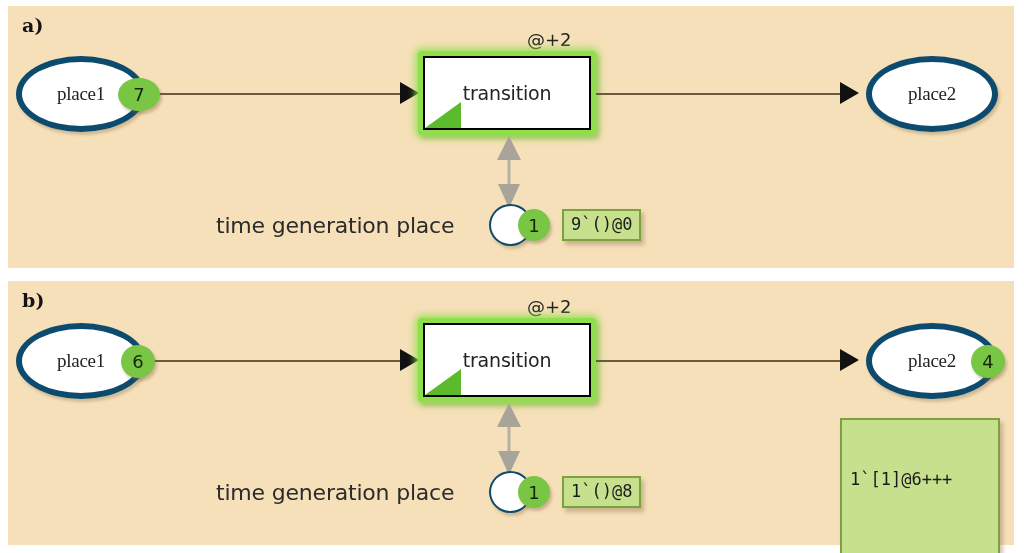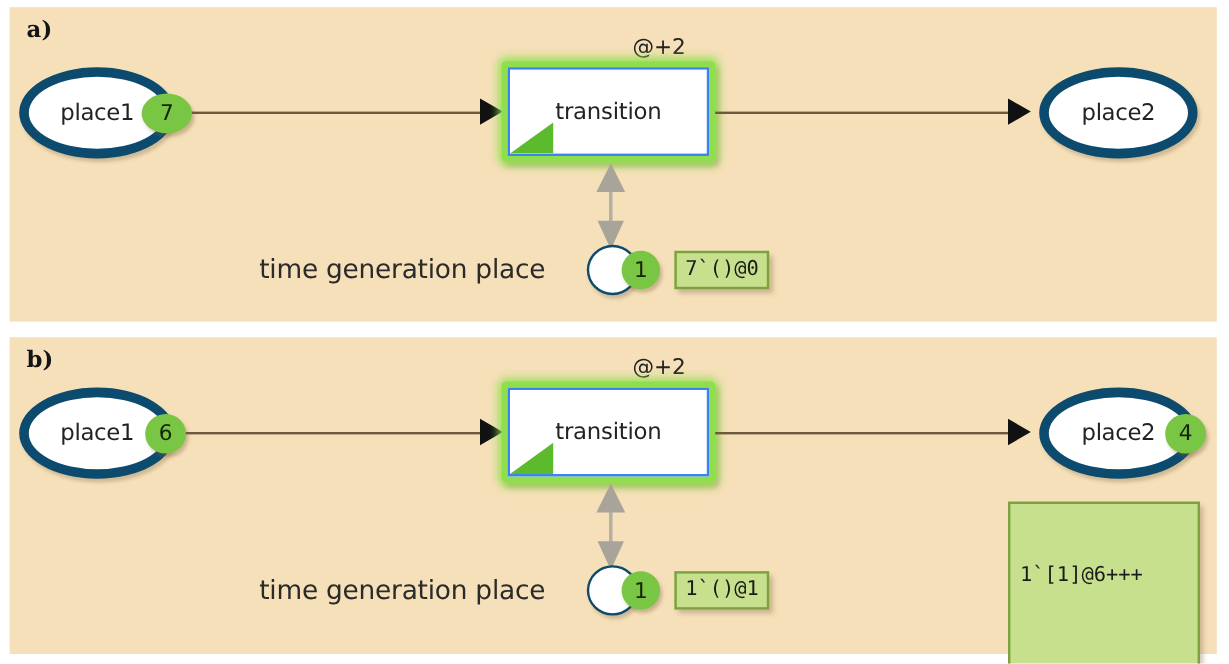--- a/index.html
+++ b/index.html
@@ -32,27 +32,28 @@
     font-weight: bold;
     font-size: 19px;
     color: #141414;
     letter-spacing: .2px;
   }
 
   
   .place {
     position: absolute;
     background: #ffffff;
-    border: 8px solid #0c4a6e;
+    border: 6px solid #0c4a6e;
     border-radius: 50%;
     display: flex;
     align-items: center;
     justify-content: center;
     box-sizing: border-box;
     box-shadow: 2px 3px 3px rgba(120,95,60,.30);
+    font-family: Liberation Serif, serif;
   }
   .place-label {
     font-size: 19px;
     color: #232323;
     white-space: nowrap;
     letter-spacing: -0.3px;
   }
 
   
   .token-badge {
@@ -76,21 +77,21 @@
     border-radius: 4px;
     box-shadow: 0 0 7px 3px rgba(143,223,77,.85),
                 3px 4px 4px rgba(120,95,60,.35);
     box-sizing: border-box;
   }
   .transition-box {
     position: relative;
     width: 100%;
     height: 100%;
     background: #ffffff;
-    border: 2px solid #3b82f6;
+    border: 2px solid #000000;
     box-sizing: border-box;
     display: flex;
     align-items: center;
     justify-content: center;
     overflow: hidden;
   }
   .transition-box .corner-flag {
     position: absolute;
     left: 0;
     bottom: 0;
@@ -198,21 +199,21 @@
   <svg class="dbl-arc" style="left:482px; top:128px;" width="38" height="85" viewBox="0 0 38 85">
     <line x1="19" y1="10" x2="19" y2="78" stroke="#b5b0a5" stroke-width="3"></line>
     <polygon points="19,2 31,26 7,26" fill="#a9a49a"></polygon>
     <polygon points="19,74 8,50 30,50" fill="#a9a49a"></polygon>
   </svg>
 
   <div class="static-text" style="left:208px; top:207px;">time generation place</div>
   <div class="place" style="left:481px; top:198px; width:43px; height:42px; border-width:2px;"></div>
   <div class="token-badge" style="left:510px; top:203px; width:32px; height:32px;">1</div>
 
-  <div class="marking-box" style="left:554px; top:203px;">7`()@0</div>
+  <div class="marking-box" style="left:554px; top:203px;">9`()@0</div>
 
 </div>
 
 <div class="panel" id="panel-b">
 
   <div class="panel-label">b)</div>
 
   <div class="arc-line" style="left:140px; top:79px; width:258px;"></div>
   <div class="arrow-head arrow-right" style="left:392px; top:68px;"></div>
 
@@ -247,15 +248,15 @@
   <svg class="dbl-arc" style="left:482px; top:120px;" width="38" height="85" viewBox="0 0 38 85">
     <line x1="19" y1="10" x2="19" y2="78" stroke="#b5b0a5" stroke-width="3"></line>
     <polygon points="19,2 31,26 7,26" fill="#a9a49a"></polygon>
     <polygon points="19,74 8,50 30,50" fill="#a9a49a"></polygon>
   </svg>
 
   <div class="static-text" style="left:208px; top:199px;">time generation place</div>
   <div class="place" style="left:481px; top:190px; width:43px; height:42px; border-width:2px;"></div>
   <div class="token-badge" style="left:510px; top:195px; width:32px; height:32px;">1</div>
 
-  <div class="marking-box" style="left:554px; top:195px;">1`()@1</div>
+  <div class="marking-box" style="left:554px; top:195px;">1`()@8</div>
 
 </div>
 
 </body></html>

